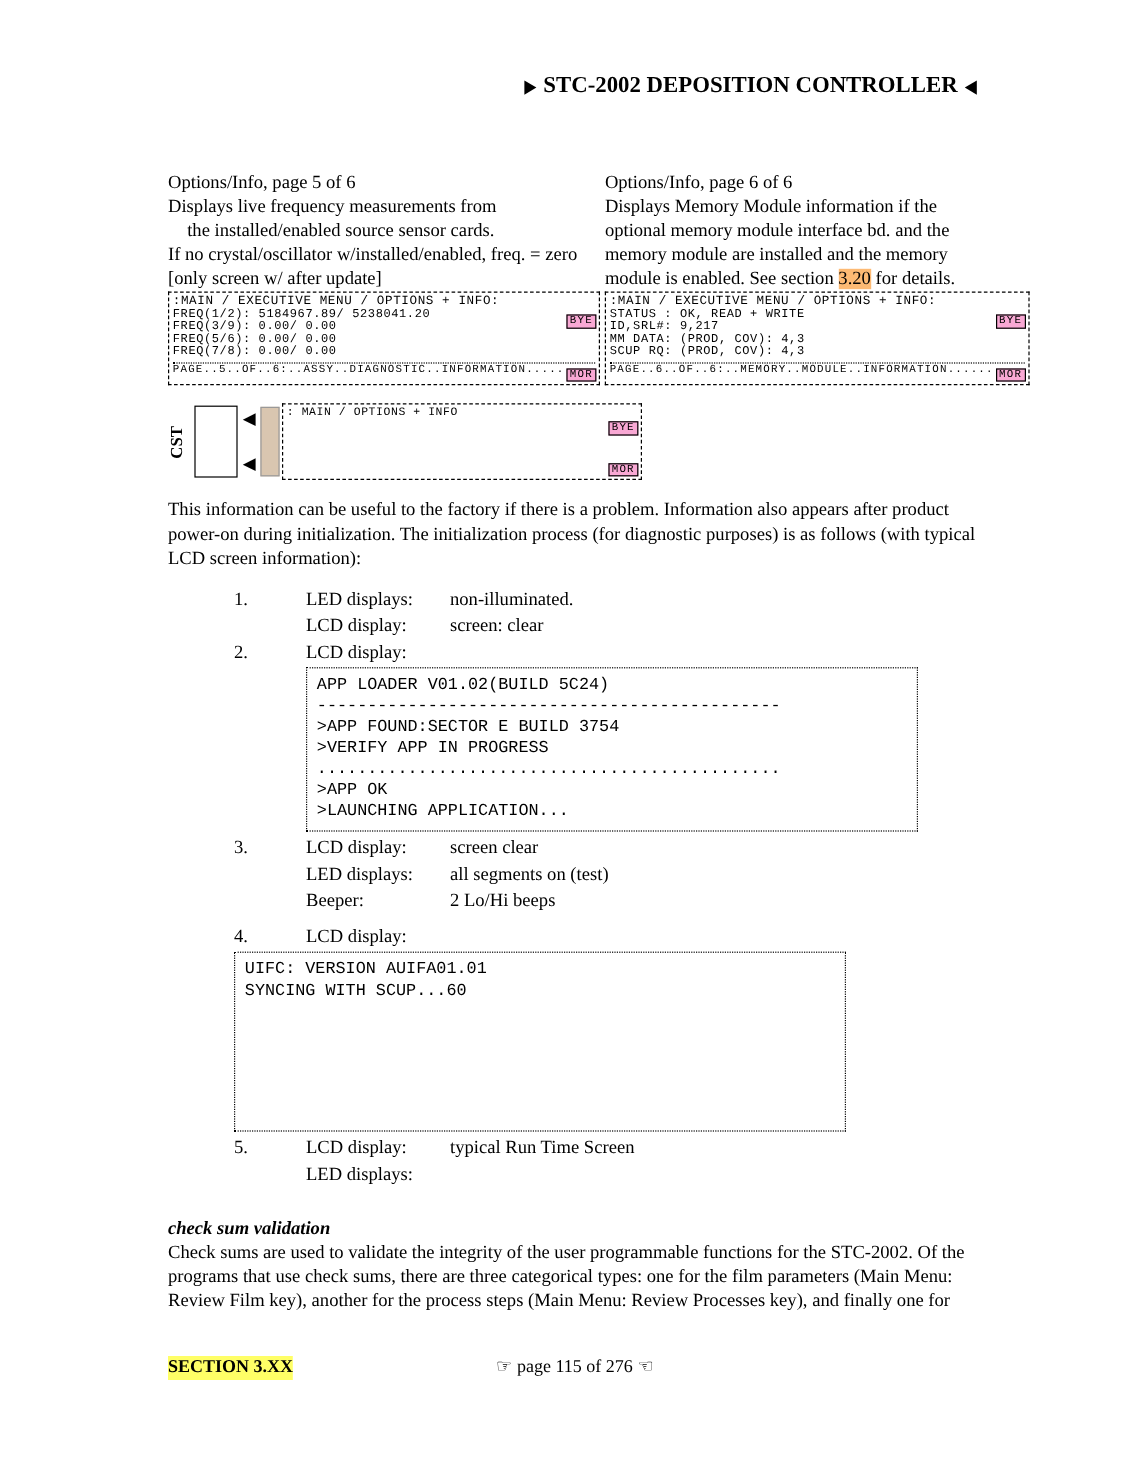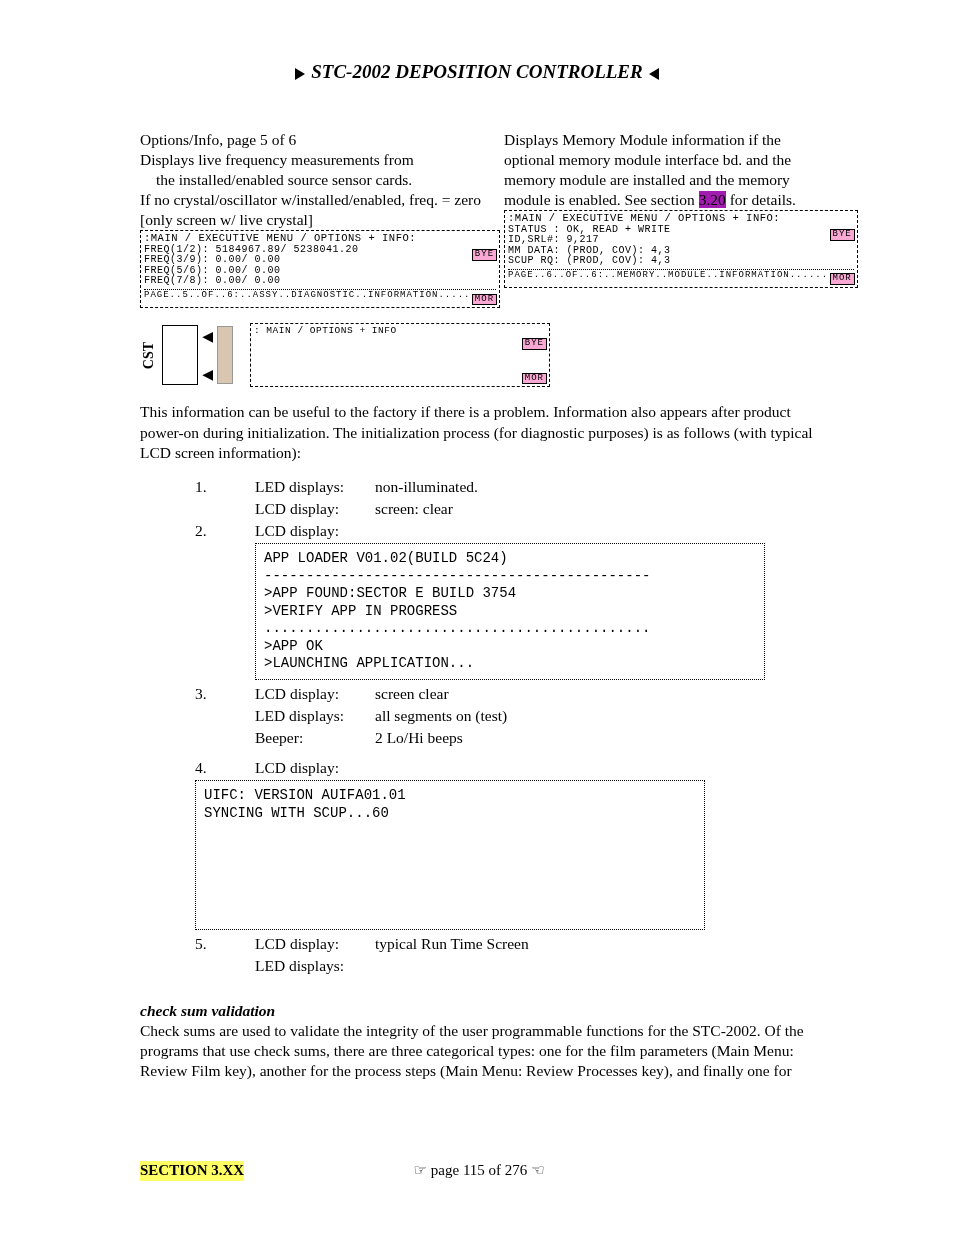--- a/index.html
+++ b/index.html
@@ -7,32 +7,31 @@
     font-size: 15.5px;
     line-height: 1.3;
     color: #000;
     background: #fff;
     margin: 0;
     padding: 60px 140px 40px 140px;
     width: 954px;
     box-sizing: border-box;
   }
   .title-line {
-    text-align: center;
-    font-style: italic;
+    text-align: right;
     font-weight: bold;
     font-size: 19px;
-    margin-bottom: 45px;
+    margin-bottom: 58px;
   }
   .decor-left::before { content:""; display:inline-block; width:0;height:0;border-left:10px solid #000;border-top:6px solid transparent;border-bottom:6px solid transparent;margin-right:6px;vertical-align:middle;}
   .decor-right::after { content:""; display:inline-block; width:0;height:0;border-right:10px solid #000;border-top:6px solid transparent;border-bottom:6px solid transparent;margin-left:6px;vertical-align:middle;}
   .two-col { display:flex; gap:4px; }
   .col { flex:1; }
   .indent { padding-left:16px; }
-  .hl { background: #a21caf; }
+  .hl { background: #fdba74; }
   .lcd-box {
     border: 1.5px dashed #000;
     font-family: "Courier New", monospace;
     font-size: 11px;
     line-height: 1.1;
     letter-spacing: 0.5px;
     padding: 2px 3px;
     position: relative;
     box-sizing: border-box;
   }
@@ -104,21 +103,21 @@
     line-height:1.25;
     border:1.5px dotted #000;
     padding:6px 8px;
     white-space:pre;
     box-sizing:border-box;
   }
   .mono-block.wide { margin-left:115px; width:510px; }
   .mono-block.wide2{ margin-left:55px; width:510px; }
   .subhead { font-style:italic; font-weight:bold; margin-top:24px;}
   .footer {
-    margin-top:80px;
+    margin-top:36px;
     display:flex;
     justify-content:space-between;
     align-items:center;
     font-size:15px;
   }
   .footer .sec { background:#ffff66; font-weight:bold;}
   .hand-l::before{content:"☞"; margin-right:4px;}
   .hand-r::after{content:"☜"; margin-left:4px;}
   .freq-table { font-family:"Courier New",monospace; font-size:10px; line-height:1.05;}
 </style>
@@ -126,36 +125,37 @@
 <body>
 
 <div class="title-line decor-left decor-right">STC-2002  DEPOSITION CONTROLLER</div>
 
 <div class="two-col">
   <div class="col">
     <div>Options/Info, page 5 of 6</div>
     <div>Displays live frequency measurements from</div>
     <div class="indent">the installed/enabled source sensor cards.</div>
     <div>If no crystal/oscillator w/installed/enabled, freq. = zero</div>
-    <div>[only screen w/ live crystal]</div>
+    <div>[only screen w/ after update]</div>
     <div class="lcd-box" style="height:78px;">
       <div class="lcd-header-row">:MAIN / EXECUTIVE MENU / OPTIONS + INFO:</div>
       <div class="freq-table">
         <div>FREQ(1/2):  5184967.89/  5238041.20</div>
         <div>FREQ(3/9):        0.00/        0.00</div>
         <div>FREQ(5/6):        0.00/        0.00</div>
         <div>FREQ(7/8):        0.00/        0.00</div>
       </div>
       <span class="btn" style="top:18px;">BYE</span>
       <span class="btn" style="bottom:2px;">MOR</span>
       <div class="lcd-dotted-footer">PAGE..5..OF..6:..ASSY..DIAGNOSTIC..INFORMATION.........</div>
     </div>
   </div>
 
   <div class="col">
+    <div>Options/Info, page 6 of 6</div>
     <div>Displays Memory Module information if the</div>
     <div>optional memory module interface bd. and the</div>
     <div>memory module are installed and the memory</div>
     <div>
       <span>module is enabled. See section </span><span class="hl">3.20</span><span> for details.</span>
     </div>
     <div class="lcd-box" style="height:78px;">
       <div class="lcd-header-row">:MAIN / EXECUTIVE MENU / OPTIONS + INFO:</div>
       <div class="freq-table">
         <div>STATUS :  OK, READ + WRITE</div>
@@ -171,21 +171,21 @@
 </div>
 
 <div class="cst-diagram">
   <div class="cst-label">CST</div>
   <div style="border:1px solid #000; width:34px; height:58px;"></div>
   <div class="cst-arrows">
     <span class="arrow-l"></span>
     <span class="arrow-l"></span>
   </div>
   <div class="vbar"></div>
-  <div class="lcd-box small-lcd" style="margin-left:17px;">
+  <div class="lcd-box small-lcd" style="margin-left:2px;">
     <div>: MAIN / OPTIONS + INFO</div>
     <span class="btn" style="top:14px;">BYE</span>
     <span class="btn" style="bottom:2px;">MOR</span>
   </div>
 </div>
 
 <div>This information can be useful to the factory if there is a problem.  Information also appears after product power-on during initialization.  The initialization process (for diagnostic purposes) is as follows (with typical LCD screen information):</div>
 
 <div class="init-list">
 

